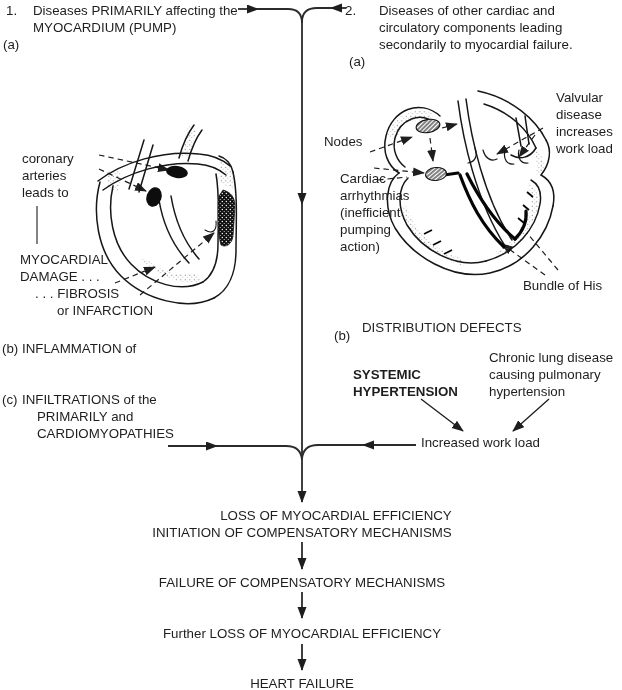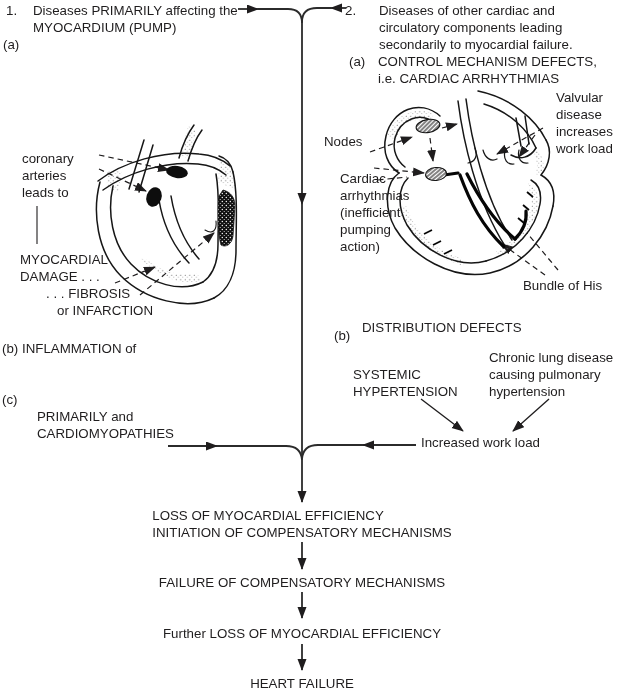--- a/index.html
+++ b/index.html
@@ -2,22 +2,22 @@
 <html><head>
 <meta charset="utf-8">
 <style>
   html,body{margin:0;padding:0;background:#ffffff;}
   .canvas{
     position:relative;width:622px;height:690px;background:#ffffff;overflow:hidden;
     font-family:"Liberation Sans",sans-serif;color:#1f1d1e;
     font-size:13.3px;line-height:17px;
   }
   .txt{position:absolute;white-space:pre-line;}
-  .bold{font-weight:normal;}
-  .center{transform:translateX(-50%);text-align:left;}
+  .bold{font-weight:bold;}
+  .center{transform:translateX(-50%);text-align:right;}
   svg.layer{position:absolute;left:0;top:0;}
 </style>
 </head>
 <body>
 
 <div class="canvas">
 
   <svg class="layer" width="622" height="690" viewBox="0 0 622 690">
     <defs>
       <marker id="ah" markerWidth="13" markerHeight="10" refX="11" refY="4.5" orient="auto" markerUnits="userSpaceOnUse">
@@ -152,35 +152,34 @@
 
   <div class="txt" style="left:6px;top:2px">1.</div>
   <div class="txt" style="left:33px;top:2px">Diseases PRIMARILY affecting the
 MYOCARDIUM (PUMP)</div>
   <div class="txt" style="left:3px;top:36px">(a)</div>
   <div class="txt" style="left:20px;top:251px">MYOCARDIAL
 DAMAGE . . .</div>
   <div class="txt" style="left:22px;top:150px">coronary
 arteries
 leads to</div>
-  <div class="txt" style="left:46px;top:285px">. . . FIBROSIS</div>
+  <div class="txt" style="left:35px;top:285px">. . . FIBROSIS</div>
   <div class="txt" style="left:57px;top:302px">or INFARCTION</div>
   <div class="txt" style="left:2px;top:340px">(b)</div>
   <div class="txt" style="left:22px;top:340px">INFLAMMATION of</div>
   <div class="txt" style="left:2px;top:391px">(c)</div>
+  <div class="txt" style="left:22px;top:391px">INFILTRATIONS of the</div>
   <div class="txt" style="left:37px;top:408px">PRIMARILY and
 CARDIOMYOPATHIES</div>
 
   <div class="txt" style="left:345px;top:2px">2.</div>
   <div class="txt" style="left:379px;top:2px">Diseases of other cardiac and
 circulatory components leading
 secondarily to myocardial failure.</div>
   <div class="txt" style="left:349px;top:53px">(a)</div>
-  <div class="txt" style="left:378px;top:53px">CONTROL MECHANISM DEFECTS,
-i.e. CARDIAC ARRHYTHMIAS</div>
   <div class="txt" style="left:556px;top:89px">Valvular
 disease
 increases
 work load</div>
   <div class="txt" style="left:324px;top:133px">Nodes</div>
   <div class="txt" style="left:340px;top:170px">Cardiac
 arrhythmias
 (inefficient
 pumping
 action)</div>

